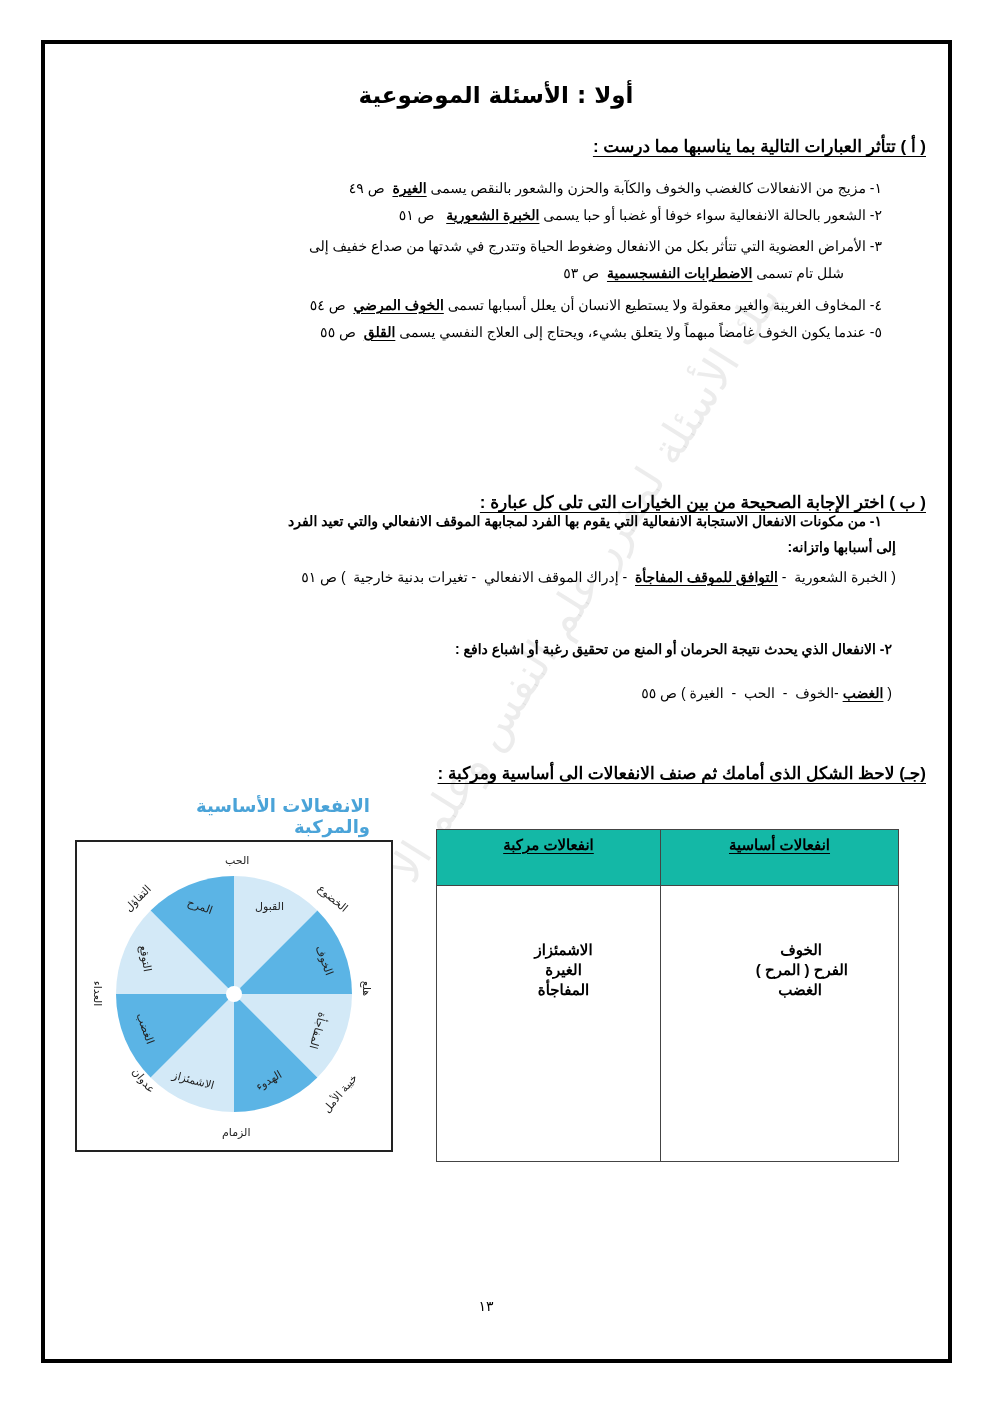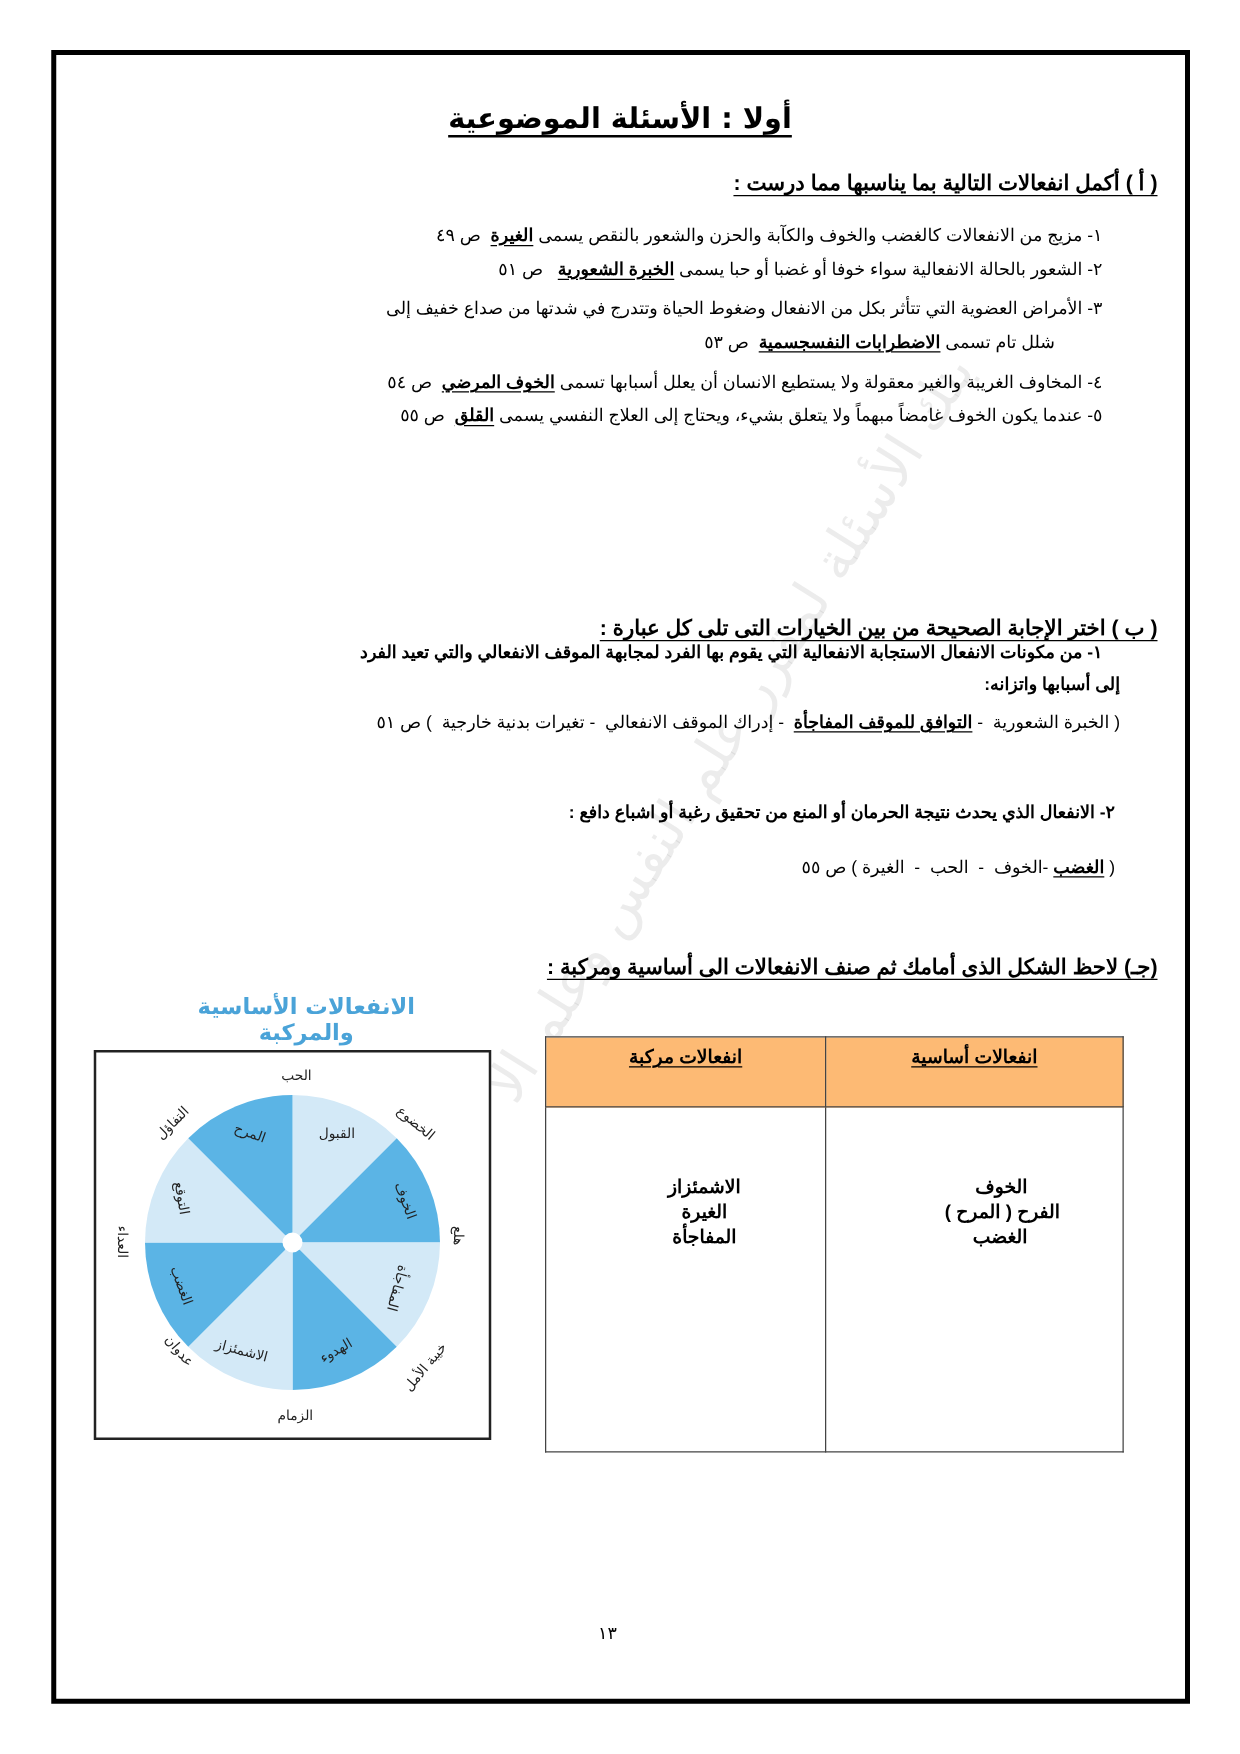--- a/index.html
+++ b/index.html
@@ -15,59 +15,59 @@
     position: absolute; left: 300px; top: 340px; width: 560px;
     transform: rotate(-58deg); transform-origin: center;
     font-family: "DejaVu Sans", sans-serif; font-size: 44px; color: rgba(150,150,150,0.18);
     white-space: nowrap; pointer-events: none; top: 500px; left: 340px;
   }
 
   .title {
     position: absolute; top: 82px; left: 0; width: 992px; text-align: center;
     font-family: "DejaVu Sans", sans-serif; font-size: 23px; font-weight: bold;
   }
-  .title span { text-decoration: underline; text-underline-offset: 6px; }
+  .title span { text-underline-offset: 6px; }
 
   .section-heading {
     position: absolute; right: 66px;
     font-family: "Liberation Sans", sans-serif; font-size: 17px; font-weight: bold;
     text-decoration: underline; text-underline-offset: 4px;
     white-space: nowrap;
   }
 
   .line {
     position: absolute; right: 110px;
     font-family: "Liberation Sans", sans-serif; font-size: 14px;
     white-space: nowrap; line-height: 22px;
   }
   .line b.ans { text-decoration: underline; text-underline-offset: 3px; font-weight: bold; }
   .bold { font-weight: bold; }
 
   
   .fig-title {
-    position: absolute; left: 120px; top: 795px; width: 250px; text-align: center;
+    position: absolute; left: 120px; top: 795px; width: 250px; text-align: right;
     font-family: "DejaVu Sans", sans-serif; font-size: 18px; color: #4aa3d8; font-weight: bold;
   }
   .fig-box {
     position: absolute; left: 75px; top: 840px; width: 318px; height: 312px;
     border: 2px solid #222; background: #fff;
   }
   .wheel-label {
     position: absolute; font-family: "DejaVu Sans", sans-serif; font-size: 11px; color: #222;
     white-space: nowrap;
   }
 
   
   .emo-table {
     position: absolute; left: 436px; top: 829px; width: 463px; height: 333px;
     border-collapse: collapse; direction: rtl;
   }
   .emo-table th, .emo-table td { border: 1.5px solid #444; }
   .emo-table th {
-    background: #fdba74; height: 56px; vertical-align: top; padding-top: 6px;
+    background: #14b8a6; height: 56px; vertical-align: top; padding-top: 6px;
     font-family: "Liberation Sans", sans-serif; font-size: 15px; font-weight: bold;
   }
   .emo-table th span { text-decoration: underline; text-underline-offset: 3px; }
   .emo-table td {
     vertical-align: top; padding-top: 54px;
     font-family: "Liberation Sans", sans-serif; font-size: 15px; font-weight: bold;
     line-height: 20px;
   }
   .emo-table td.basic { padding-right: 50px; text-align: right; }
   .emo-table td.compound { text-align: center; padding-left: 30px; }
@@ -80,21 +80,21 @@
 </style>
 </head>
 <body>
 
 <div class="page-frame"></div>
 
 <div class="watermark">بنك الأسئلة لمقرر علم النفس وعلم الا</div>
 
 <h1 class="title"><span>أولا  :  الأسئلة الموضوعية</span></h1>
 
-<div class="section-heading" style="top:136px;">( أ ) أكمل انفعالات التالية بما يناسبها مما درست :</div>
+<div class="section-heading" style="top:136px;">( أ ) تتأثر العبارات التالية بما يناسبها مما درست :</div>
 
 <div class="line" style="top:177px;">
   <span>١-</span>
   <span>مزيج من الانفعالات كالغضب والخوف والكآبة والحزن والشعور بالنقص يسمى</span>
   <b class="ans">الغيرة</b>&nbsp;
   <span>ص ٤٩</span>
 </div>
 <div class="line" style="top:204px;">
   <span>٢-</span>
   <span>الشعور بالحالة الانفعالية سواء خوفا أو غضبا أو حبا يسمى</span>

